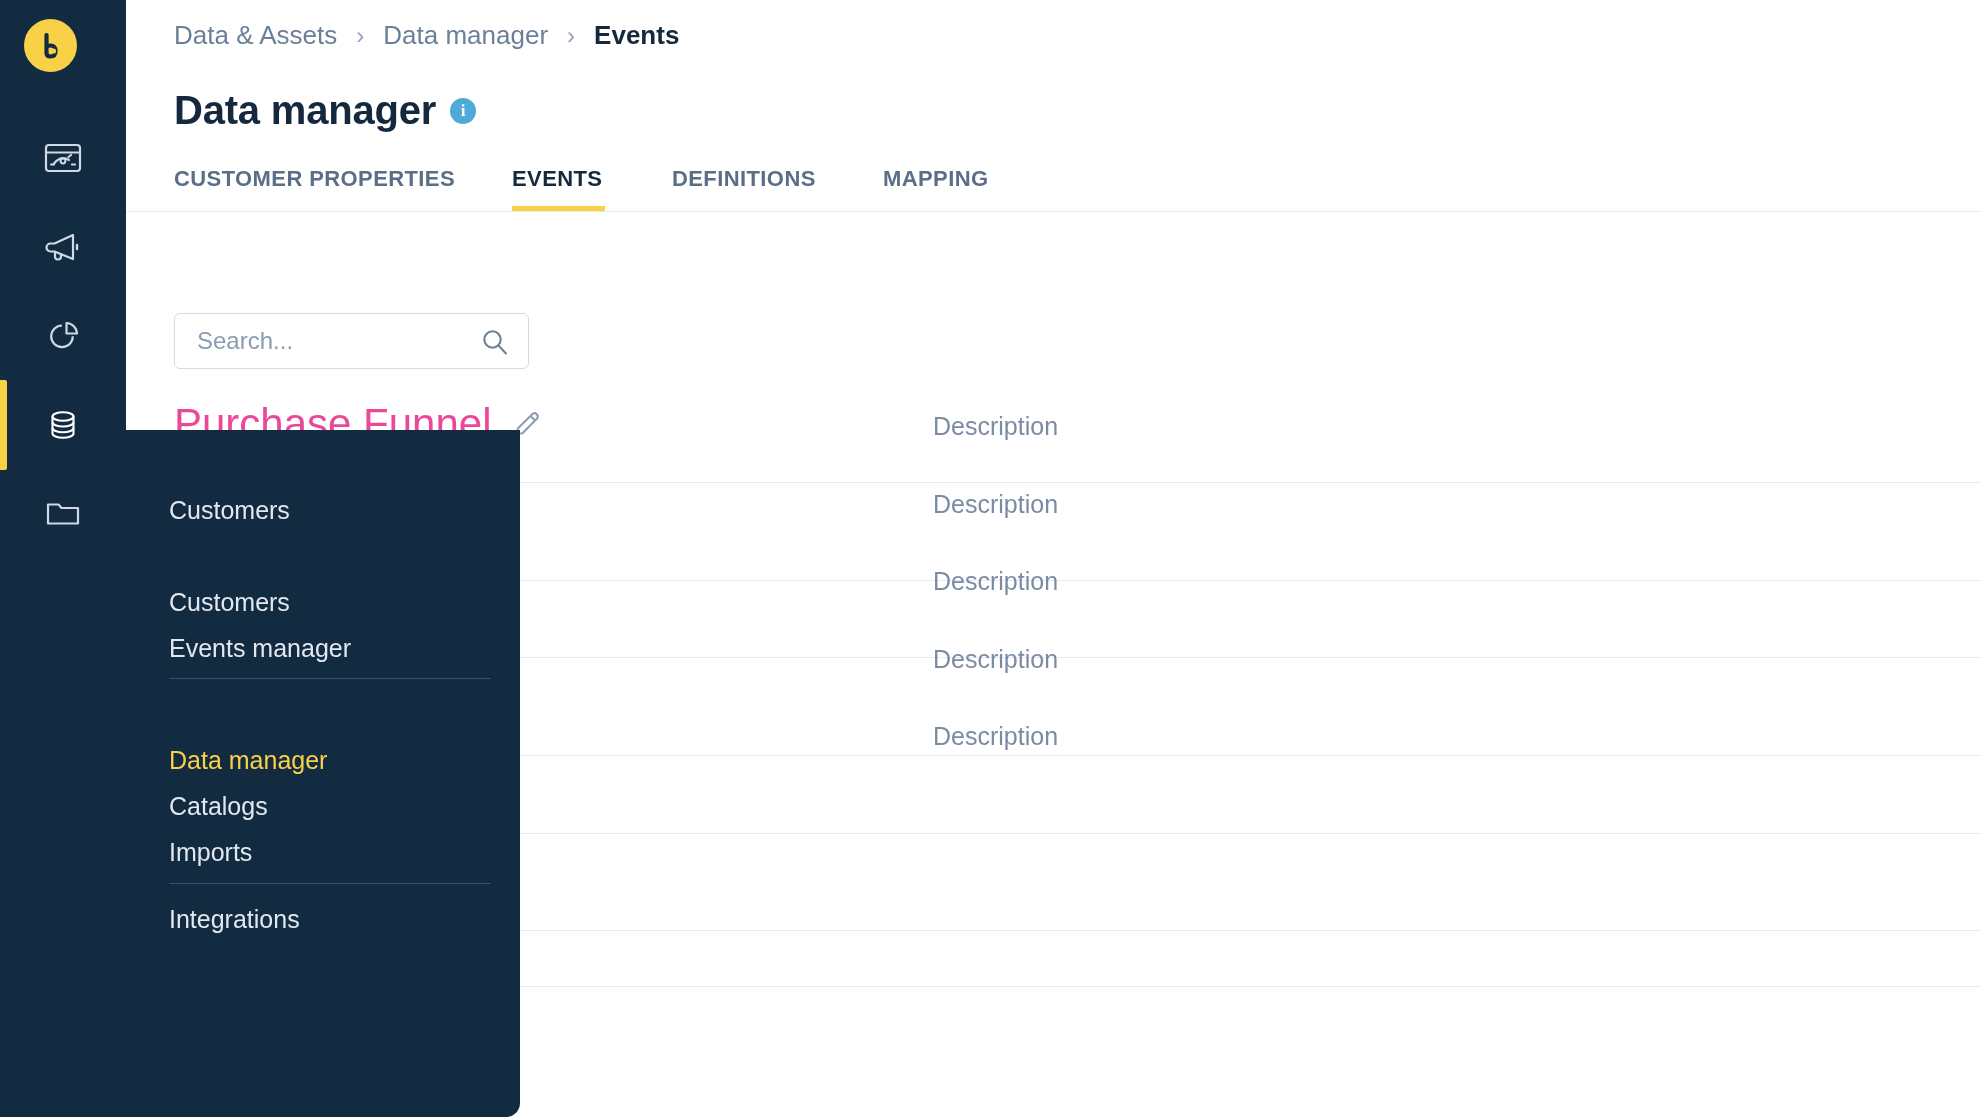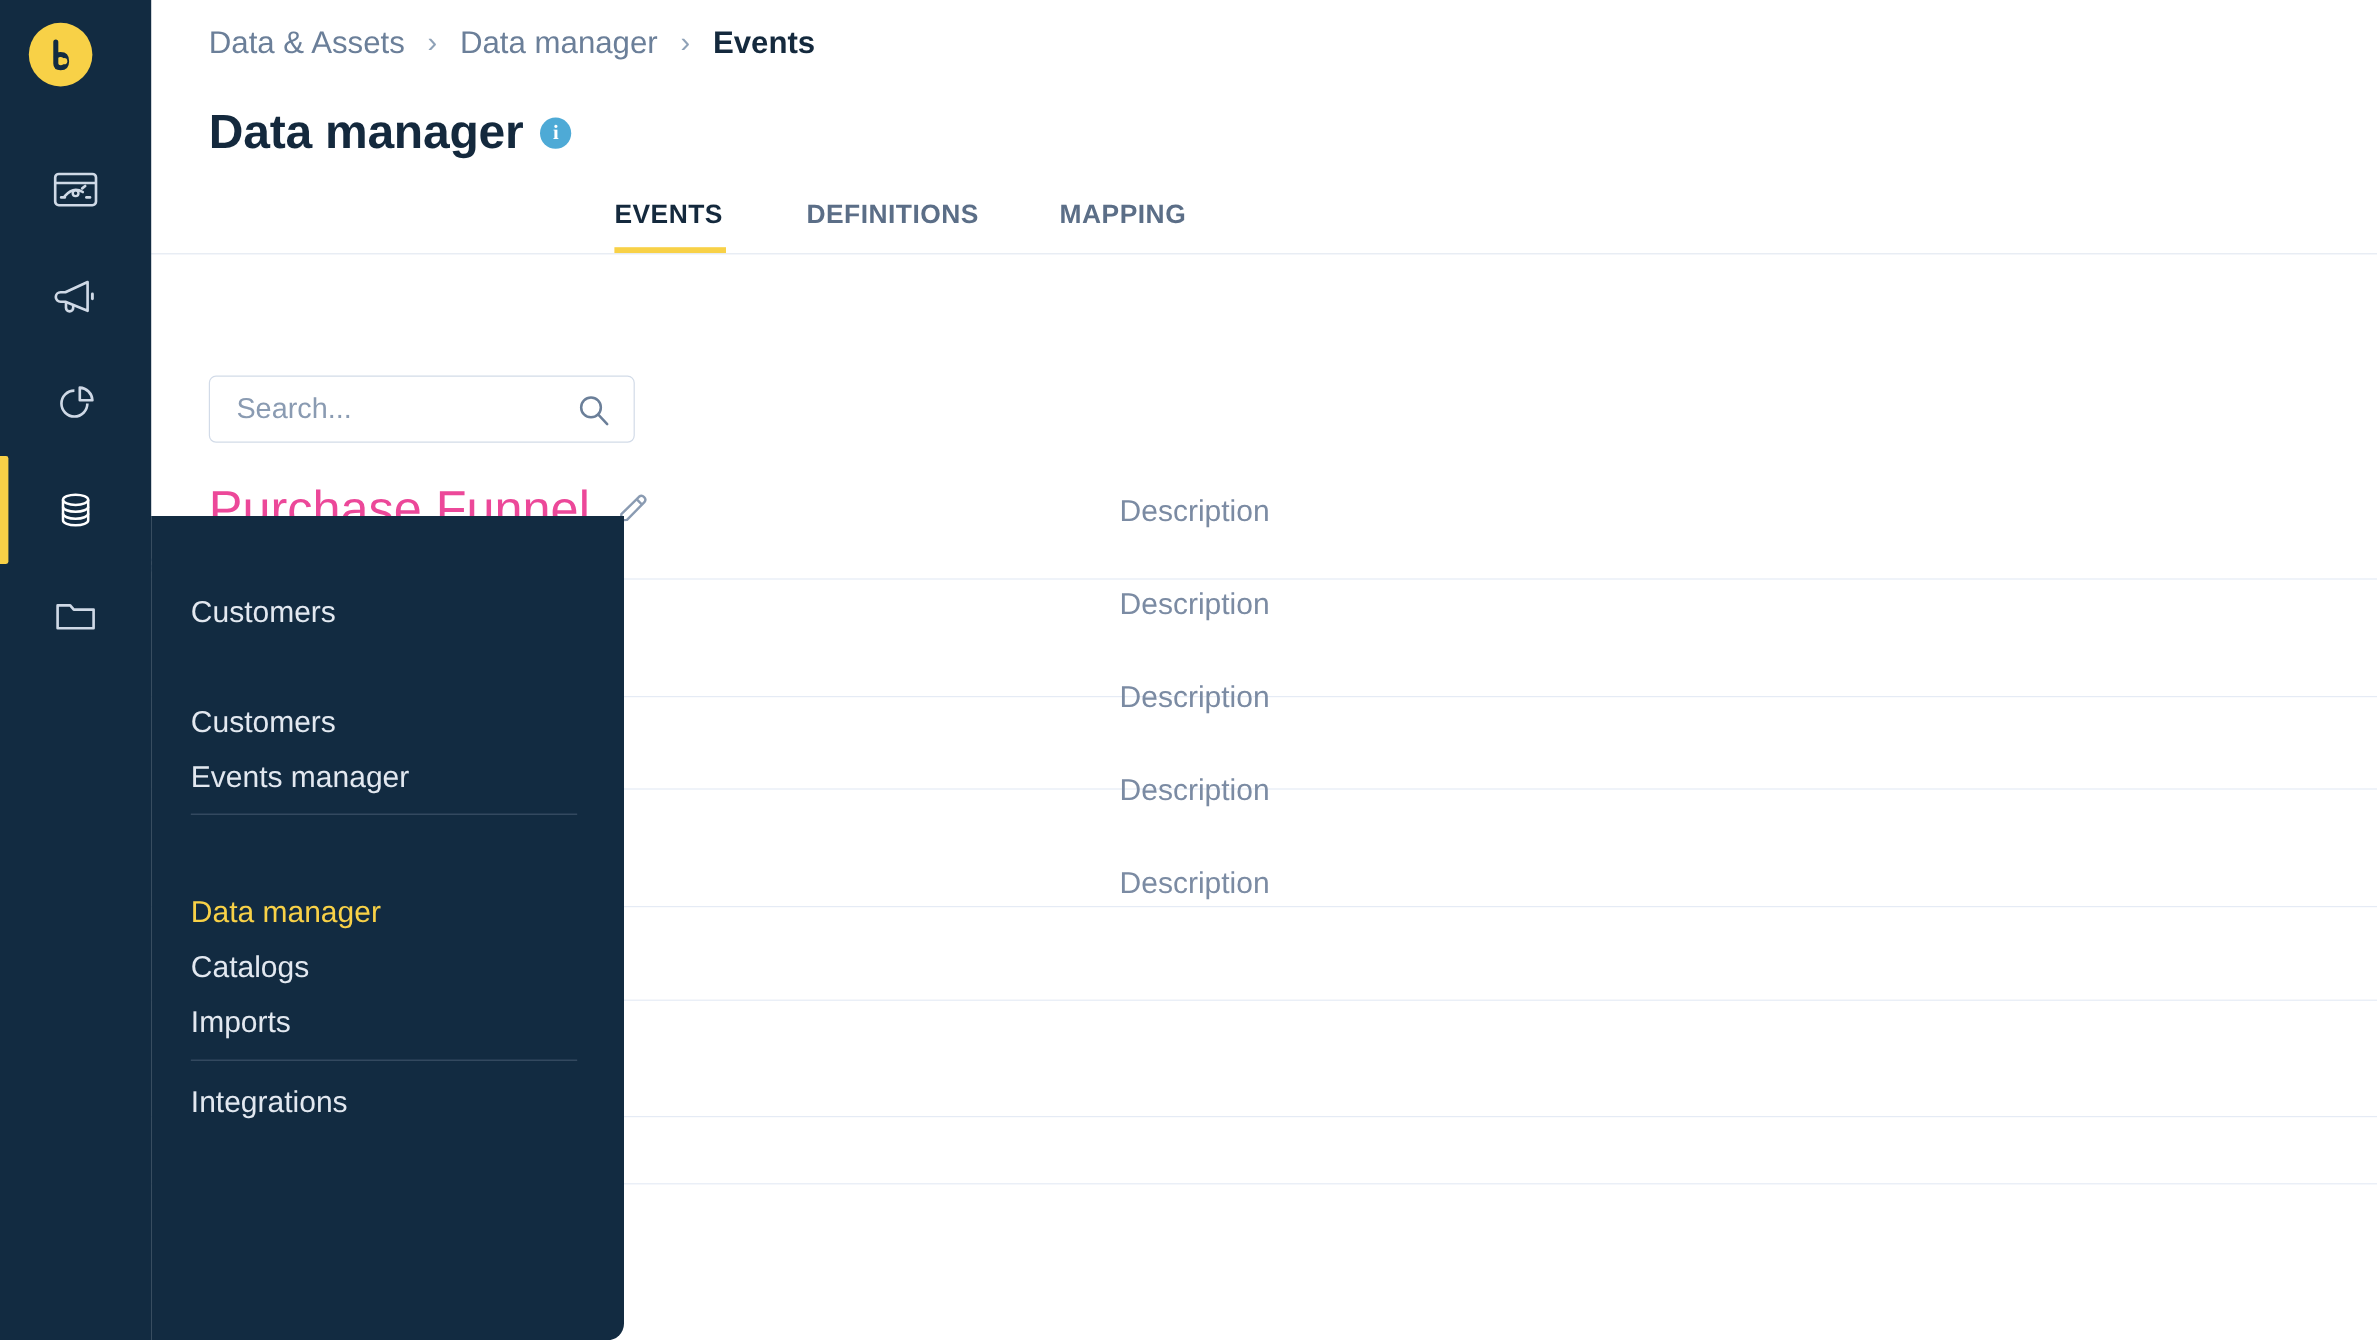--- a/index.html
+++ b/index.html
@@ -333,20 +333,21 @@
       <span class="bc-sep">›</span>
       <span class="bc-item current">Events</span>
     </div>
 
     <div class="page-title-row">
       <span class="page-title">Data manager</span>
       <span class="info-icon">i</span>
     </div>
 
     <div class="tabs">
+      <div class="tab" style="left:48px">CUSTOMER PROPERTIES</div>
       <div class="tab active" style="left:386px">EVENTS</div>
       <div class="tab" style="left:546px">DEFINITIONS</div>
       <div class="tab" style="left:757px">MAPPING</div>
       <div class="tab-underline" style="left:386px; width:93px"></div>
     </div>
     <div class="tabs-rule"></div>
 
     <div class="search-box">
       <input class="search-input" type="text" placeholder="Search..." style="">
       <svg class="search-icon" viewBox="0 0 30 30">
@@ -378,21 +379,21 @@
         <line x1="19.5" y1="8" x2="24" y2="12.5" stroke="#8a9bb2" stroke-width="2"></line>
       </svg>
     </div>
 
     <div class="add-group-link">Add group</div>
   </div>
 
   <div class="flyout"></div>
   <div class="flyout-title">DATA &amp; ASSETS</div>
 
-  <div style="position:absolute; left:122px; top:0; width:394px; height:1009px; z-index:45;">
+  <div style="position:absolute; left:132px; top:0; width:394px; height:1009px; z-index:45;">
     <div class="flyout-item" style="top:487px">Customers</div>
     <div class="flyout-item" style="top:579px">Customers</div>
     <div class="flyout-item" style="top:625px">Events manager</div>
 
     <div class="flyout-sep" style="top:678px"></div>
 
     <div class="flyout-item active" style="top:737px">Data manager</div>
     <div class="flyout-item" style="top:783px">Catalogs</div>
     <div class="flyout-item" style="top:829px">Imports</div>
 

